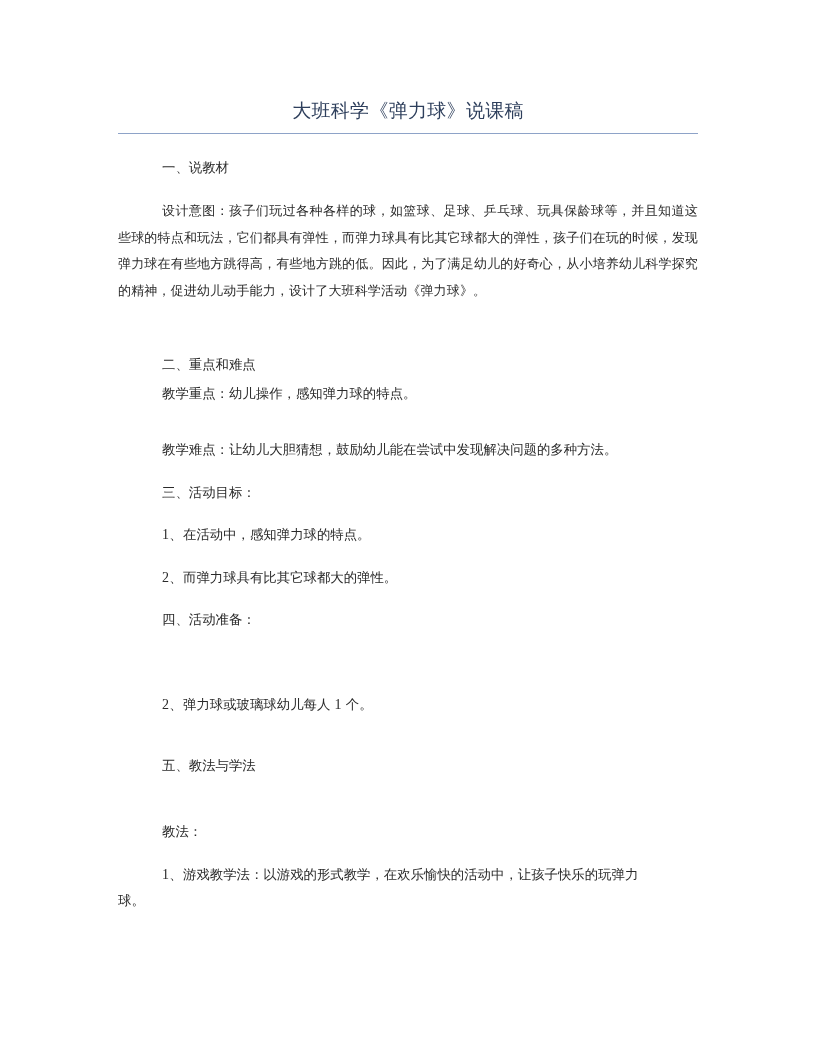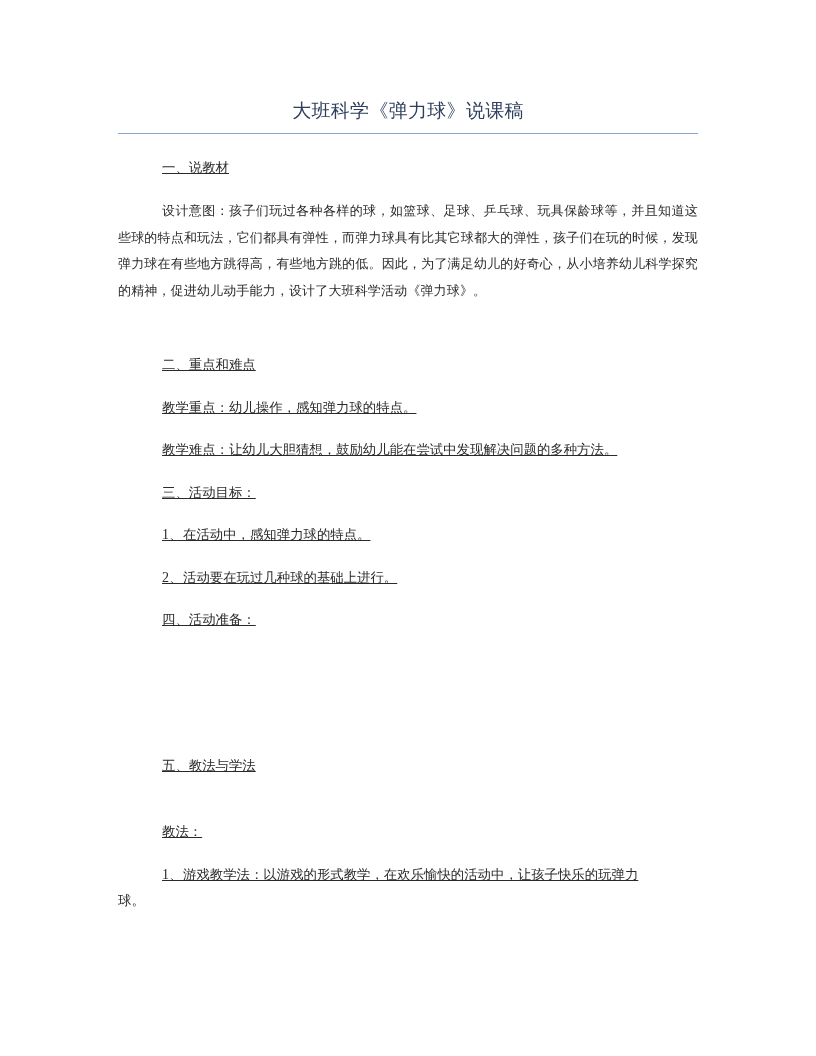--- a/index.html
+++ b/index.html
@@ -41,21 +41,21 @@
       height: 0;
       border-top: 1.3px solid #8ea3c8;
     }
     .line {
       position: absolute;
       font-size: 13.4px;
       line-height: 20px;
       white-space: nowrap;
       color: #2a2a2a;
     }
-    .indent { left: 162px; text-decoration: underline; }
+    .indent { left: 162px; }
     .flush  { left: 118px; }
     .para {
       position: absolute;
       left: 118px;
       width: 580px;
       top: 198px;
       font-size: 13px;
       line-height: 26.5px;
       color: #2a2a2a;
       text-indent: 44px;
@@ -74,37 +74,40 @@
 
   <div class="title">大班科学《弹力球》说课稿</div>
   <div class="rule"></div>
 
   <div class="line indent" style="top:158px;">一、说教材</div>
 
   <div class="para">设计意图：孩子们玩过各种各样的球，如篮球、足球、乒乓球、玩具保龄球等，并且知道这些球的特点和玩法，它们都具有弹性，而弹力球具有比其它球都大的弹性，孩子们在玩的时候，发现弹力球在有些地方跳得高，有些地方跳的低。因此，为了满足幼儿的好奇心，从小培养幼儿科学探究的精神，促进幼儿动手能力，设计了大班科学活动《弹力球》。</div>
 
   <div class="line indent" style="top:355px;">二、重点和难点</div>
 
-  <div class="line indent" style="top:398px;">教学重点：幼儿操作，感知弹力球的特点。</div>
+  <div class="line indent" style="top:384px;">教学重点：幼儿操作，感知弹力球的特点。</div>
 
   <div class="line indent" style="top:440px;">教学难点：让幼儿大胆猜想，鼓励幼儿能在尝试中发现解决问题的多种方法。</div>
 
   <div class="line indent" style="top:483px;">三、活动目标：</div>
 
   <div class="line indent" style="top:525px;">
     <span class="num">1、</span><span>在活动中，感知弹力球的特点。</span>
   </div>
 
   <div class="line indent" style="top:568px;">
-    <span class="num">2、</span><span>活动要在玩过几种球的基础上进行。</span>
+    <span class="num">2、</span><span>而弹力球具有比其它球都大的弹性。</span>
   </div>
 
   <div class="line indent" style="top:610px;">四、活动准备：</div>
 
 
+  <div class="line indent" style="top:695px;">
+    <span class="num">2、</span><span style="white-space:pre;">弹力球或玻璃球幼儿每人 </span><span class="num">1</span><span style="white-space:pre;"> 个。</span>
+  </div>
 
 
   <div class="line indent" style="top:756px;text-align:right;">五、教法与学法</div>
 
   <div class="line indent" style="top:822px;">教法：</div>
 
   <div class="line indent" style="top:865px;">
     <span class="num">1、</span><span>游戏教学法：以游戏的形式教学，在欢乐愉快的活动中，让孩子快乐的玩弹力</span>
   </div>
   <div class="line flush" style="top:891px;">球。</div>

